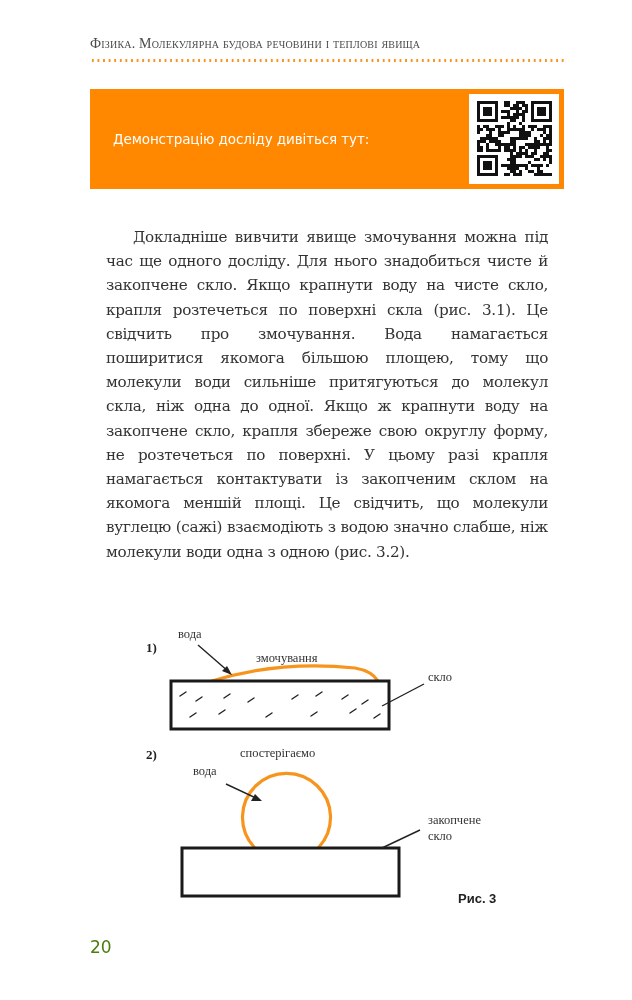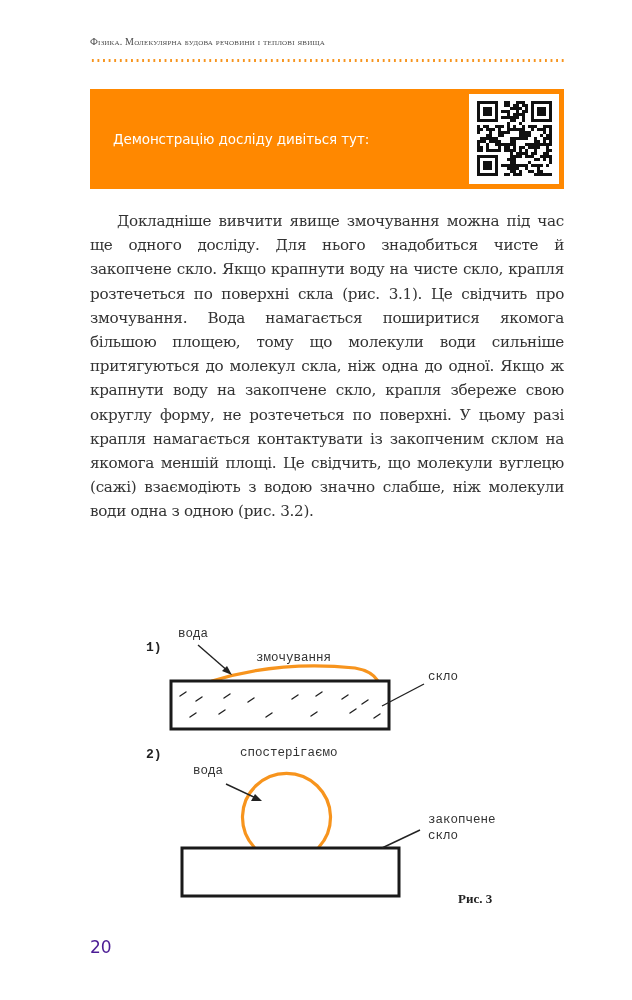--- a/index.html
+++ b/index.html
@@ -1,20 +1,20 @@
 <!DOCTYPE html>
 <html><head>
   <meta charset="utf-8">
   <style>
     html, body { margin: 0; padding: 0; background: #ffffff; }
     body { width: 632px; height: 1000px; position: relative; overflow: hidden; }
     .running-head {
       position: absolute; left: 90px; top: 36px;
       font-family: "Liberation Serif", "DejaVu Serif", serif;
-      font-size: 10px; color: #4a4a4a; letter-spacing: 0.2px;
+      font-size: 14px; color: #4a4a4a; letter-spacing: 0.2px;
       font-variant: small-caps;
     }
     .dotted-rule {
       position: absolute; left: 90px; top: 59px; width: 474px; height: 3px;
       background-image: radial-gradient(circle, #f7941d 1.1px, transparent 1.3px);
       background-size: 5.6px 3px; background-repeat: repeat-x;
     }
     .callout-bar {
       position: absolute; left: 90px; top: 89px; width: 416px; height: 100px;
       background: #ff8800;
@@ -29,36 +29,36 @@
       position: absolute; left: 464px; top: 89px; width: 90px; height: 90px;
       border: 5px solid #ff8800; background: #ffffff;
     }
     .qr-svg { position: absolute; left: 8px; top: 7px; }
     .body-text {
       position: absolute; left: 90px; top: 209px; width: 474px;
       font-family: "DejaVu Serif", serif;
       font-size: 15.2px; line-height: 24.2px; color: #333333;
       text-align: justify; letter-spacing: -0.3px;
     }
-    .body-text p { margin: 0; text-indent: 27px; }
+    .body-text p { margin: 16px; text-indent: 27px; }
     .emph { color: #f7941d; font-weight: bold; }
     .figure { position: absolute; left: 0; top: 0; width: 632px; height: 1000px; }
     .fig-label {
       position: absolute;
-      font-family: Liberation Mono, monospace; font-size: 12.5px; color: #333333;
+      font-family: Liberation Serif, serif; font-size: 12.5px; color: #333333;
       line-height: 15px;
     }
     .fig-num { font-weight: bold; font-size: 13px; color: #222; }
     .fig-caption {
       position: absolute; left: 458px; top: 891px;
-      font-family: Liberation Serif, serif; font-size: 13px; font-weight: bold; color: #222;
+      font-family: Liberation Sans, sans-serif; font-size: 13px; font-weight: bold; color: #222;
     }
     .page-number {
       position: absolute; left: 90px; top: 937px;
-      font-family: "DejaVu Sans", sans-serif; font-size: 17px; color: #4c1d95;
+      font-family: "DejaVu Sans", sans-serif; font-size: 17px; color: #4d7c0f;
     }
   </style>
 </head>
 <body>
 
 <div class="running-head">Фізика. Молекулярна будова речовини і теплові явища</div>
 <div class="dotted-rule"></div>
 
 <div class="callout-bar">
   <span class="callout-text">Демонстрацію досліду дивіться тут:</span>

